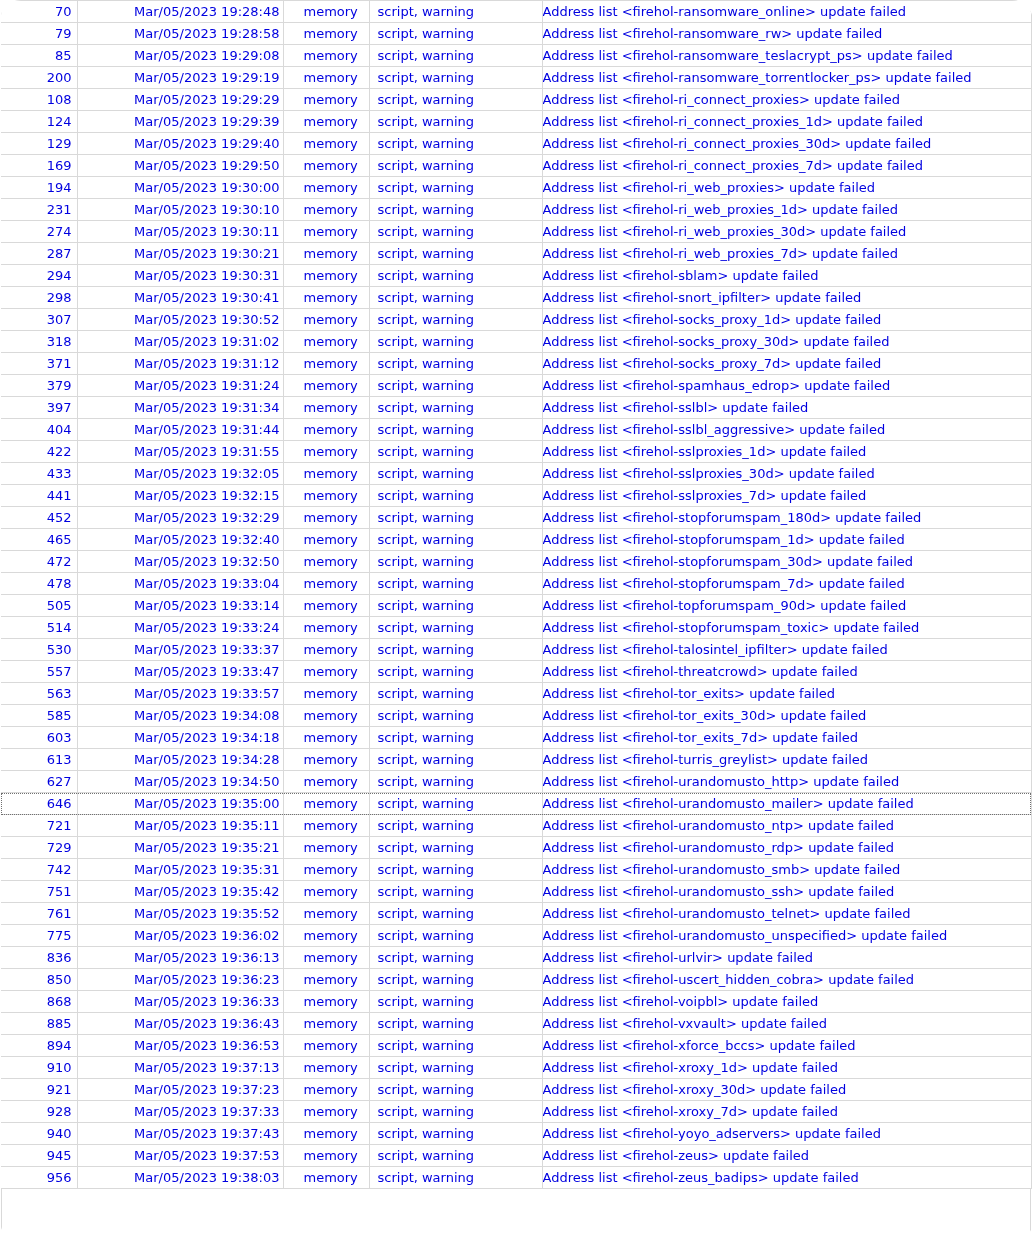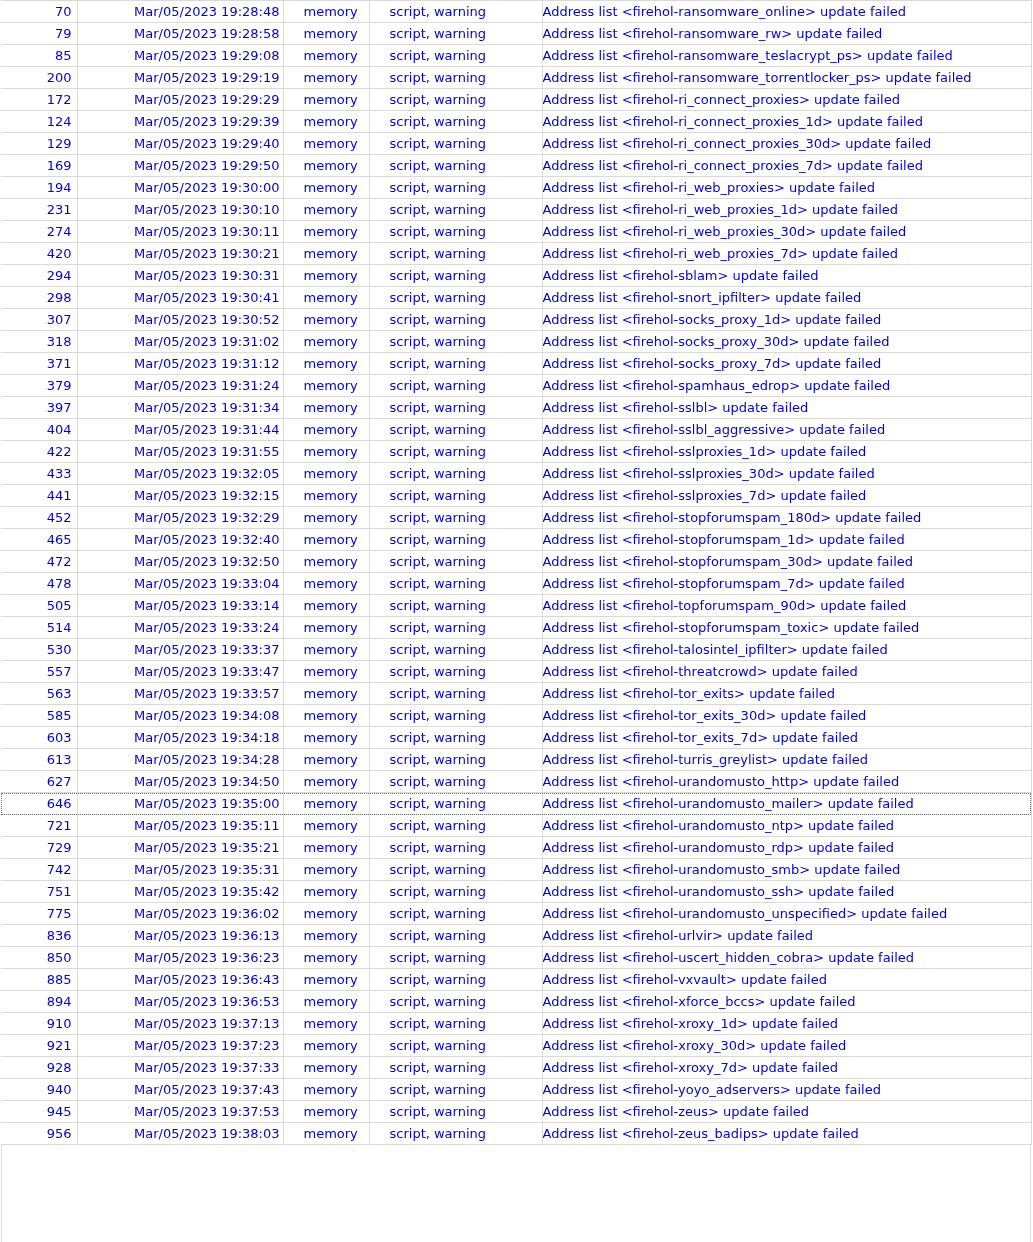--- a/index.html
+++ b/index.html
@@ -9,20 +9,21 @@
   }
   .viewport {
     position: relative;
     width: 1033px;
     height: 1242px;
     background: #ffffff;
     overflow: hidden;
     font-family: "DejaVu Sans", "Liberation Sans", sans-serif;
     font-size: 13px;
     color: #0000e0;
+    border-radius: 21px;
   }
   .edge-line {
     position: absolute;
     top: 0;
     width: 1px;
     height: 100%;
     background: #d9d9d9;
   }
   .edge-left  { left: 1px; }
   .edge-right { left: 1030px; }
@@ -46,21 +47,21 @@
     border-right: 1px solid #d9d9d9;
     border-bottom: 1px solid #d9d9d9;
     white-space: nowrap;
     overflow: hidden;
     vertical-align: middle;
     color: #0000e0;
   }
   td.col-id      { text-align: right; padding-right: 5px; }
   td.col-time    { text-align: right; padding-right: 3px; }
   td.col-buffer  { text-align: left;  padding-left: 20px; }
-  td.col-topics  { text-align: left;  padding-left: 20px; }
+  td.col-topics  { text-align: left;  padding-left: 8px; }
   td.col-message { text-align: left;  }
   tr.log-row { background: #ffffff; }
   tr.log-row.focused {
     outline: 1px dotted #707070;
     outline-offset: -1px;
   }
 </style>
 </head>
 <body>
 
@@ -98,21 +99,21 @@
     <td class="col-message">Address list &lt;firehol-ransomware_teslacrypt_ps&gt; update failed</td>
   </tr>
         <tr class="log-row">
     <td class="col-id">200</td>
     <td class="col-time">Mar/05/2023 19:29:19</td>
     <td class="col-buffer">memory</td>
     <td class="col-topics">script, warning</td>
     <td class="col-message">Address list &lt;firehol-ransomware_torrentlocker_ps&gt; update failed</td>
   </tr>
         <tr class="log-row">
-    <td class="col-id">172</td>
+    <td class="col-id">108</td>
     <td class="col-time">Mar/05/2023 19:29:29</td>
     <td class="col-buffer">memory</td>
     <td class="col-topics">script, warning</td>
     <td class="col-message">Address list &lt;firehol-ri_connect_proxies&gt; update failed</td>
   </tr>
         <tr class="log-row">
     <td class="col-id">124</td>
     <td class="col-time">Mar/05/2023 19:29:39</td>
     <td class="col-buffer">memory</td>
     <td class="col-topics">script, warning</td>
@@ -147,21 +148,21 @@
     <td class="col-message">Address list &lt;firehol-ri_web_proxies_1d&gt; update failed</td>
   </tr>
         <tr class="log-row">
     <td class="col-id">274</td>
     <td class="col-time">Mar/05/2023 19:30:11</td>
     <td class="col-buffer">memory</td>
     <td class="col-topics">script, warning</td>
     <td class="col-message">Address list &lt;firehol-ri_web_proxies_30d&gt; update failed</td>
   </tr>
         <tr class="log-row">
-    <td class="col-id">420</td>
+    <td class="col-id">287</td>
     <td class="col-time">Mar/05/2023 19:30:21</td>
     <td class="col-buffer">memory</td>
     <td class="col-topics">script, warning</td>
     <td class="col-message">Address list &lt;firehol-ri_web_proxies_7d&gt; update failed</td>
   </tr>
         <tr class="log-row">
     <td class="col-id">294</td>
     <td class="col-time">Mar/05/2023 19:30:31</td>
     <td class="col-buffer">memory</td>
     <td class="col-topics">script, warning</td>
@@ -357,39 +358,53 @@
     <td class="col-message">Address list &lt;firehol-urandomusto_smb&gt; update failed</td>
   </tr>
         <tr class="log-row">
     <td class="col-id">751</td>
     <td class="col-time">Mar/05/2023 19:35:42</td>
     <td class="col-buffer">memory</td>
     <td class="col-topics">script, warning</td>
     <td class="col-message">Address list &lt;firehol-urandomusto_ssh&gt; update failed</td>
   </tr>
         <tr class="log-row">
+    <td class="col-id">761</td>
+    <td class="col-time">Mar/05/2023 19:35:52</td>
+    <td class="col-buffer">memory</td>
+    <td class="col-topics">script, warning</td>
+    <td class="col-message">Address list &lt;firehol-urandomusto_telnet&gt; update failed</td>
+  </tr>
+        <tr class="log-row">
     <td class="col-id">775</td>
     <td class="col-time">Mar/05/2023 19:36:02</td>
     <td class="col-buffer">memory</td>
     <td class="col-topics">script, warning</td>
     <td class="col-message">Address list &lt;firehol-urandomusto_unspecified&gt; update failed</td>
   </tr>
         <tr class="log-row">
     <td class="col-id">836</td>
     <td class="col-time">Mar/05/2023 19:36:13</td>
     <td class="col-buffer">memory</td>
     <td class="col-topics">script, warning</td>
     <td class="col-message">Address list &lt;firehol-urlvir&gt; update failed</td>
   </tr>
         <tr class="log-row">
     <td class="col-id">850</td>
     <td class="col-time">Mar/05/2023 19:36:23</td>
     <td class="col-buffer">memory</td>
     <td class="col-topics">script, warning</td>
     <td class="col-message">Address list &lt;firehol-uscert_hidden_cobra&gt; update failed</td>
+  </tr>
+        <tr class="log-row">
+    <td class="col-id">868</td>
+    <td class="col-time">Mar/05/2023 19:36:33</td>
+    <td class="col-buffer">memory</td>
+    <td class="col-topics">script, warning</td>
+    <td class="col-message">Address list &lt;firehol-voipbl&gt; update failed</td>
   </tr>
         <tr class="log-row">
     <td class="col-id">885</td>
     <td class="col-time">Mar/05/2023 19:36:43</td>
     <td class="col-buffer">memory</td>
     <td class="col-topics">script, warning</td>
     <td class="col-message">Address list &lt;firehol-vxvault&gt; update failed</td>
   </tr>
         <tr class="log-row">
     <td class="col-id">894</td>

